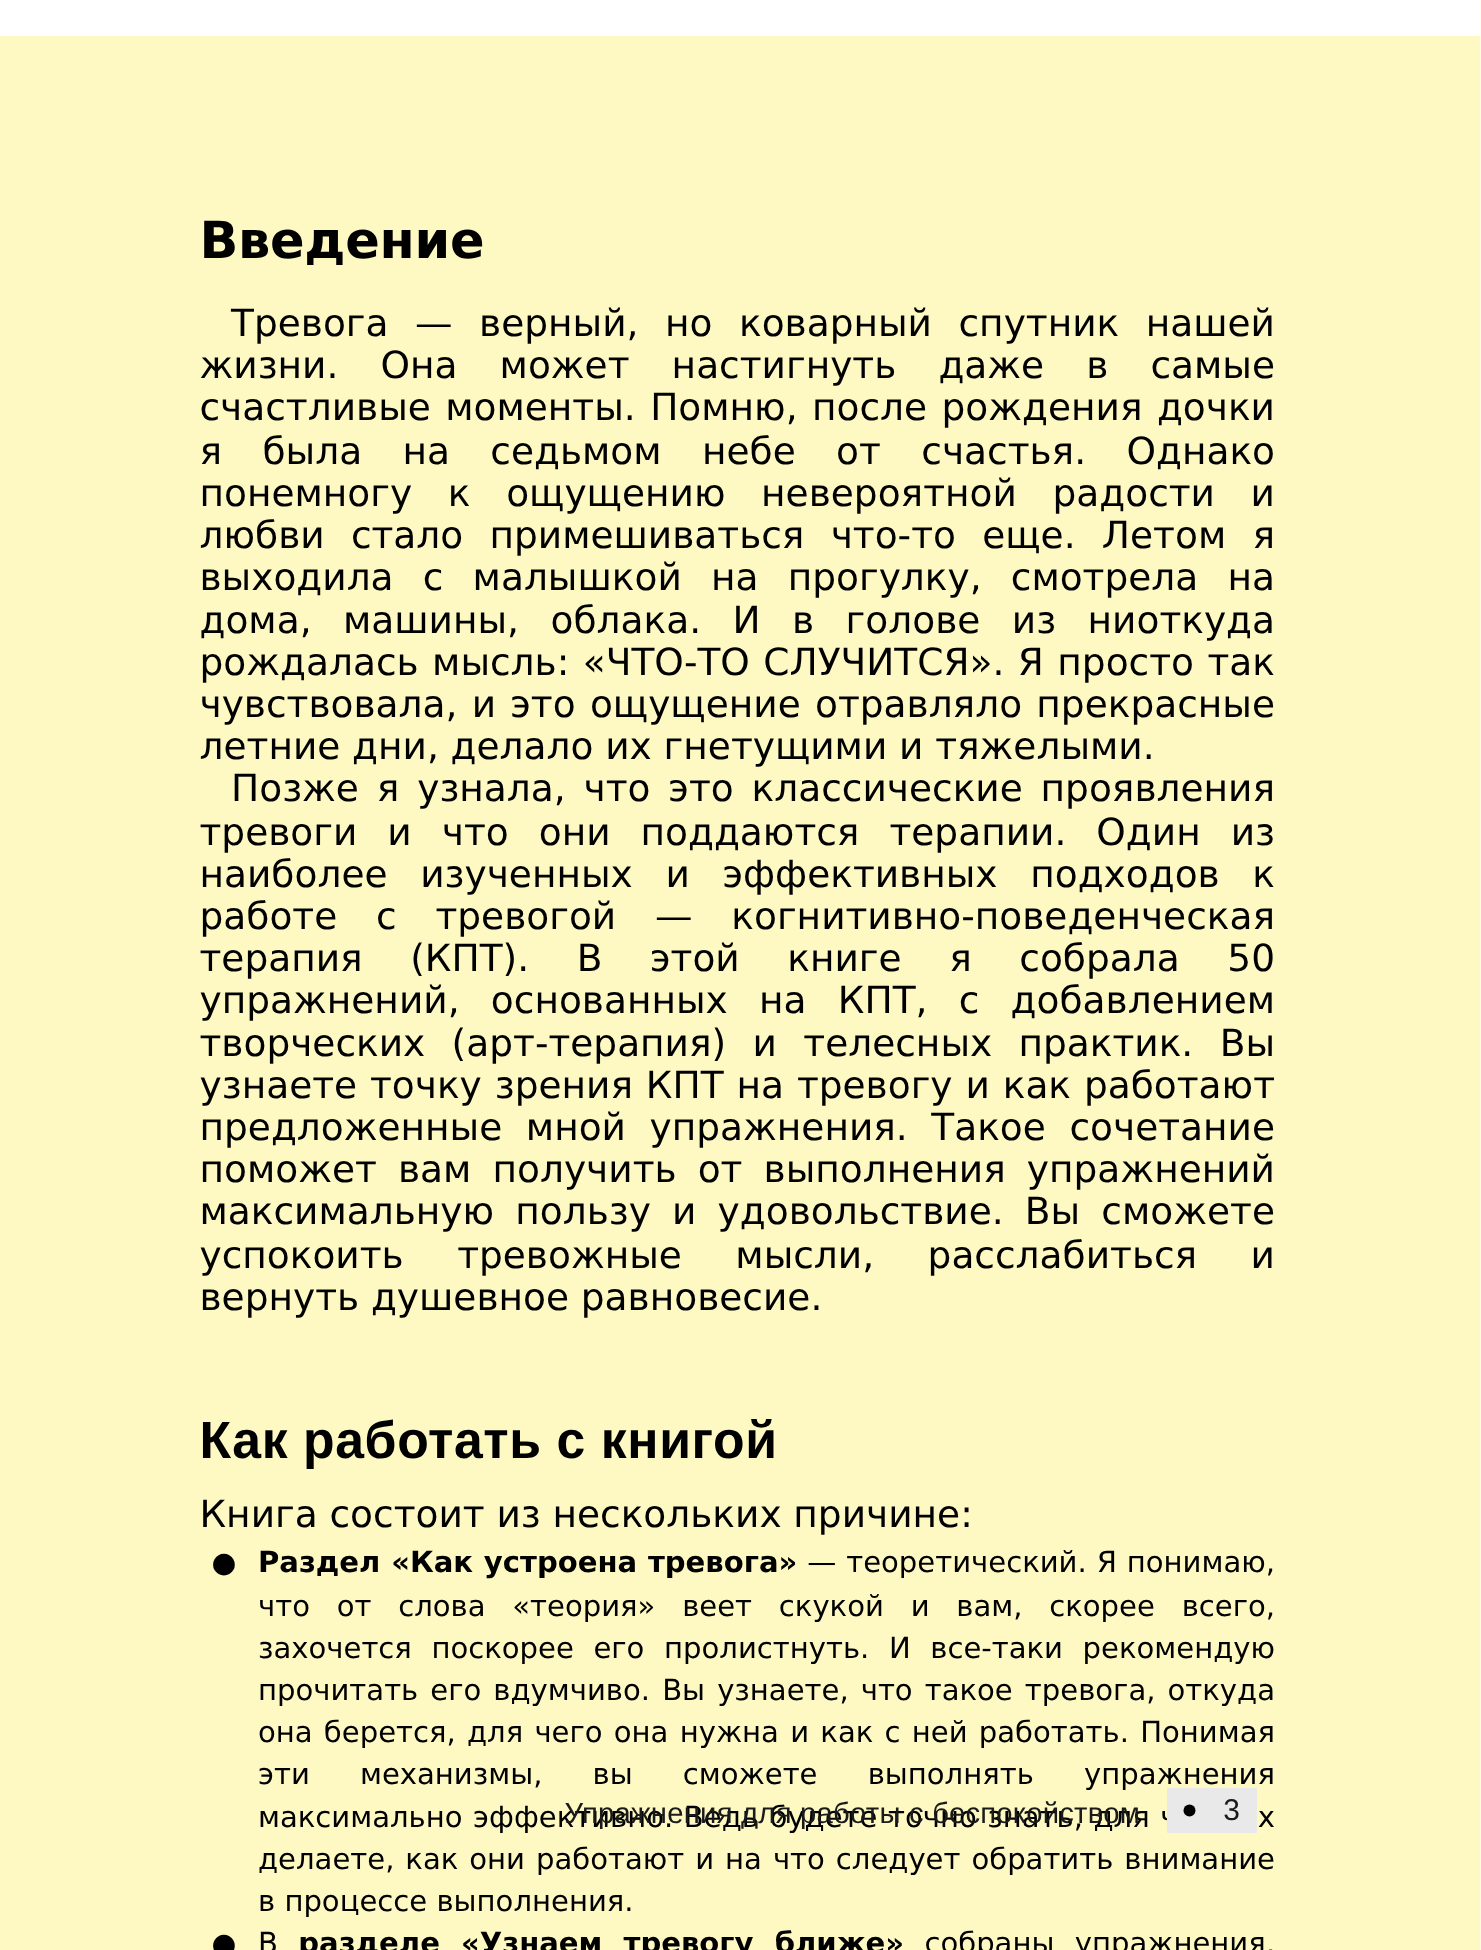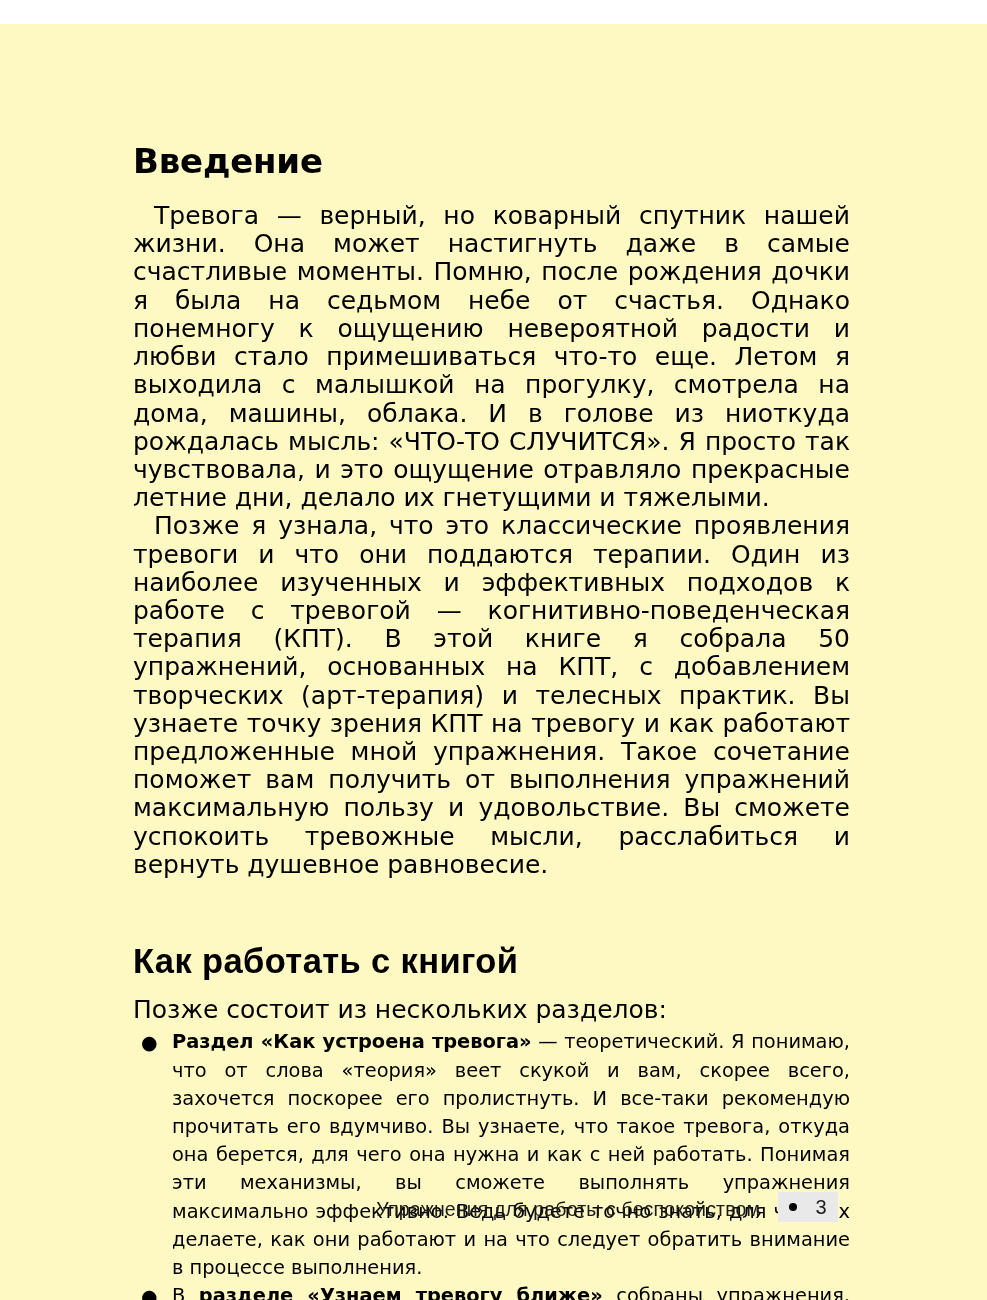--- a/index.html
+++ b/index.html
@@ -172,21 +172,21 @@
     <h1 class="chapter-title">Введение</h1>
 
     <p class="body-par">Тревога — верный, но коварный спутник нашей жизни. Она может настигнуть даже в самые счастливые моменты. Помню, после рождения дочки я была на седьмом небе от счастья. Однако понемногу к ощущению невероятной радости и любви стало примешиваться что-то еще. Летом я выходила с малышкой на прогулку, смотрела на дома, машины, облака. И в голове из ниоткуда рождалась мысль: «ЧТО-ТО СЛУЧИТСЯ». Я просто так чувствовала, и это ощущение отравляло прекрасные летние дни, делало их гнетущими и тяжелыми.</p>
 
     <p class="body-par">Позже я узнала, что это классические проявления тревоги и что они поддаются терапии. Один из наиболее изученных и эффективных подходов к работе с тревогой — когнитивно-поведенческая терапия (КПТ). В этой книге я собрала 50 упражнений, основанных на КПТ, с добавлением творческих (арт-терапия) и телесных практик. Вы узнаете точку зрения КПТ на тревогу и как работают предложенные мной упражнения. Такое сочетание поможет вам получить от выполнения упражнений максимальную пользу и удовольствие. Вы сможете успокоить тревожные мысли, расслабиться и вернуть душевное равновесие.</p>
 
     <div class="gap-after-intro"></div>
 
     <h2 class="section-title">Как работать с книгой</h2>
 
-    <p class="body-par no-indent">Позже состоит из нескольких разделов:</p>
+    <p class="body-par no-indent">Книга состоит из нескольких причине:</p>
 
     <div class="gap-before-list"></div>
 
     <ul class="section-list">
       <li>
         <span class="bullet-marker">●</span>
         <span class="li-text">
           <span></span><span class="lead-in">Раздел «Как устроена тревога»</span><span> — теоретический. Я понимаю, что от слова «теория» веет скукой и вам, скорее всего, захочется поскорее его пролистнуть. И все-таки рекомендую прочитать его вдумчиво. Вы узнаете, что такое тревога, откуда она берется, для чего она нужна и как с ней работать. Понимая эти механизмы, вы сможете выполнять упражнения максимально эффективно. Ведь будете точно знать, для чего их делаете, как они работают и на что следует обратить внимание в процессе выполнения.</span>
         </span>
       </li>

